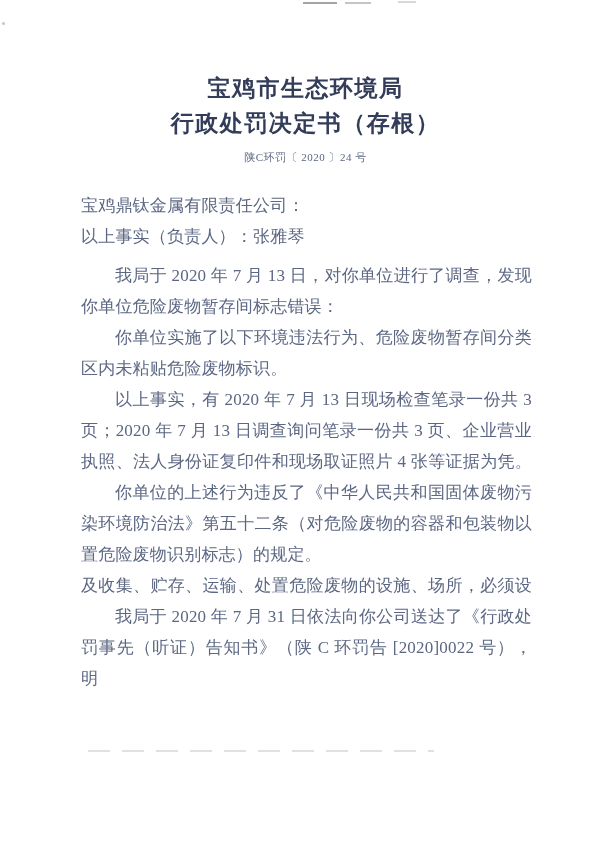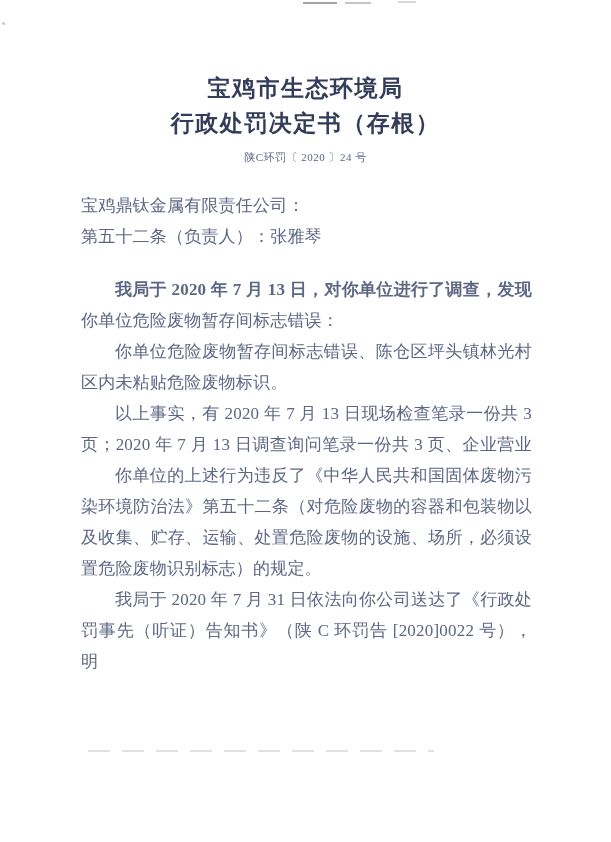--- a/index.html
+++ b/index.html
@@ -37,21 +37,21 @@
     position: absolute;
     top: 190px; left: 81px; width: 451px;
     font-size: 17px;
     line-height: 31px;
     letter-spacing: 0.2px;
     color: var(--body-color, #5c6783);
   }
   .doc-line { text-align: left; }
   .doc-line.indent { text-indent: 2em; }
   .doc-line.justify { text-align: justify; text-align-last: justify; }
-  .doc-line.gap { margin-top: 22px; font-weight: bold; }
+  .doc-line.gap { margin-top: 8px; }
   .artifact { position: absolute; pointer-events: none; }
   .artifact.top1 { top: 2px; left: 303px; width: 34px; height: 2px; background: #55595f; opacity: .55; }
   .artifact.top2 { top: 2px; left: 345px; width: 26px; height: 2px; background: #6a6e74; opacity: .40; }
   .artifact.top3 { top: 1px; left: 398px; width: 18px; height: 2px; background: #7a7e84; opacity: .30; }
   .artifact.speck { top: 22px; left: 2px; width: 3px; height: 3px; background: #777b82; opacity: .45; border-radius: 50%; }
   .artifact.ghost-line {
     top: 750px; left: 88px; width: 346px; height: 2px;
     background: repeating-linear-gradient(90deg, #b9bcc4 0 22px, transparent 22px 34px);
     opacity: .45;
   }
@@ -69,28 +69,29 @@
 
   <div class="doc-header">
     <div class="doc-title">宝鸡市生态环境局</div>
     <div class="doc-title">行政处罚决定书（存根）</div>
     <div class="doc-number">陕C环罚〔 2020 〕24 号</div>
   </div>
 
   <div class="doc-body">
 
   <div class="doc-line">宝鸡鼎钛金属有限责任公司：</div>
-      <div class="doc-line">第五十二条（负责人）：张雅琴</div>
+      <div class="doc-line">以上事实（负责人）：张雅琴</div>
       <div class="doc-line indent justify gap">我局于 2020 年 7 月 13 日，对你单位进行了调查，发现</div>
       <div class="doc-line">你单位危险废物暂存间标志错误：</div>
-      <div class="doc-line indent justify">你单位危险废物暂存间标志错误、陈仓区坪头镇林光村</div>
+      <div class="doc-line indent justify">你单位实施了以下环境违法行为、危险废物暂存间分类</div>
       <div class="doc-line">区内未粘贴危险废物标识。</div>
       <div class="doc-line indent justify">以上事实，有 2020 年 7 月 13 日现场检查笔录一份共 3</div>
       <div class="doc-line justify">页；2020 年 7 月 13 日调查询问笔录一份共 3 页、企业营业</div>
+      <div class="doc-line justify">执照、法人身份证复印件和现场取证照片 4 张等证据为凭。</div>
       <div class="doc-line indent justify">你单位的上述行为违反了《中华人民共和国固体废物污</div>
       <div class="doc-line justify">染环境防治法》第五十二条（对危险废物的容器和包装物以</div>
+      <div class="doc-line">置危险废物识别标志）的规定。</div>
       <div class="doc-line justify">及收集、贮存、运输、处置危险废物的设施、场所，必须设</div>
-      <div class="doc-line">置危险废物识别标志）的规定。</div>
       <div class="doc-line indent justify">我局于 2020 年 7 月 31 日依法向你公司送达了《行政处</div>
       <div class="doc-line justify">罚事先（听证）告知书》（陕 C 环罚告 [2020]0022 号），明</div>
     </div>
 
 </div>
 
 </body></html>

